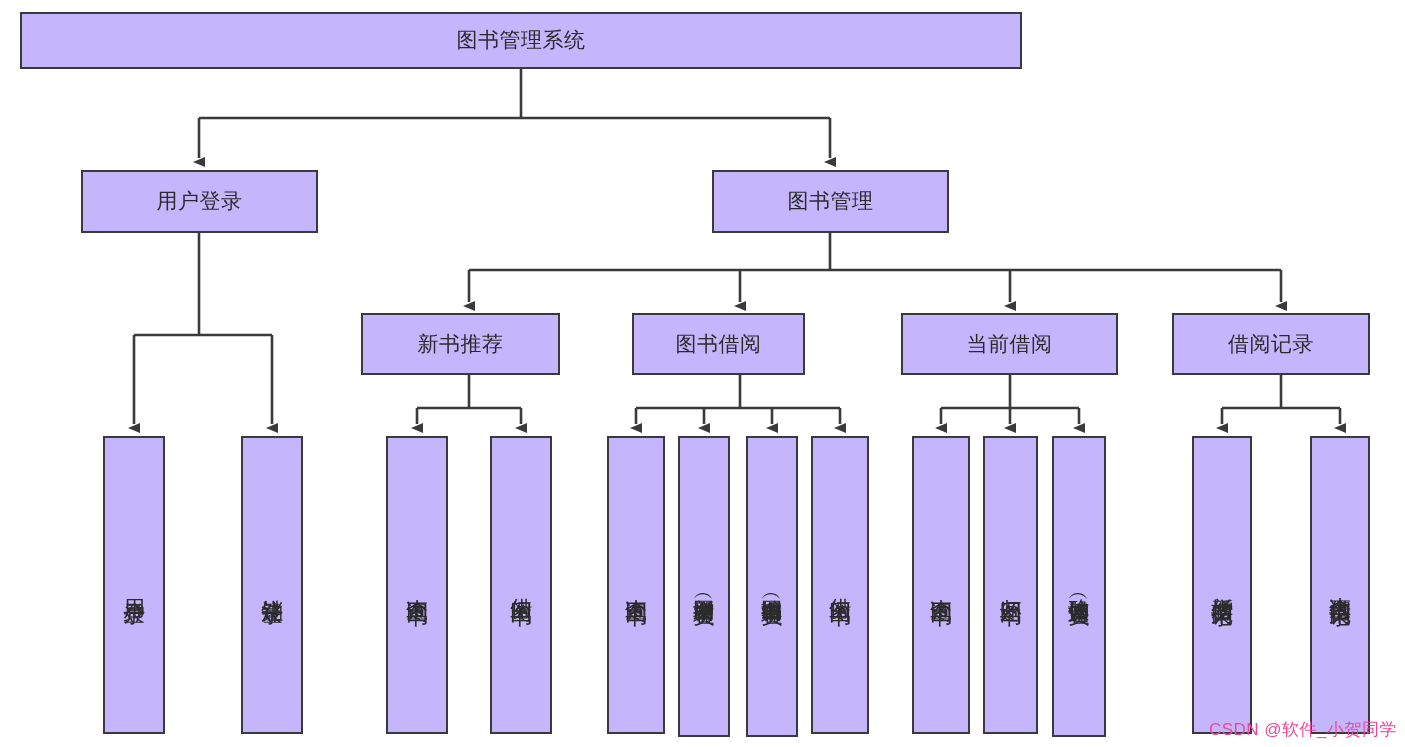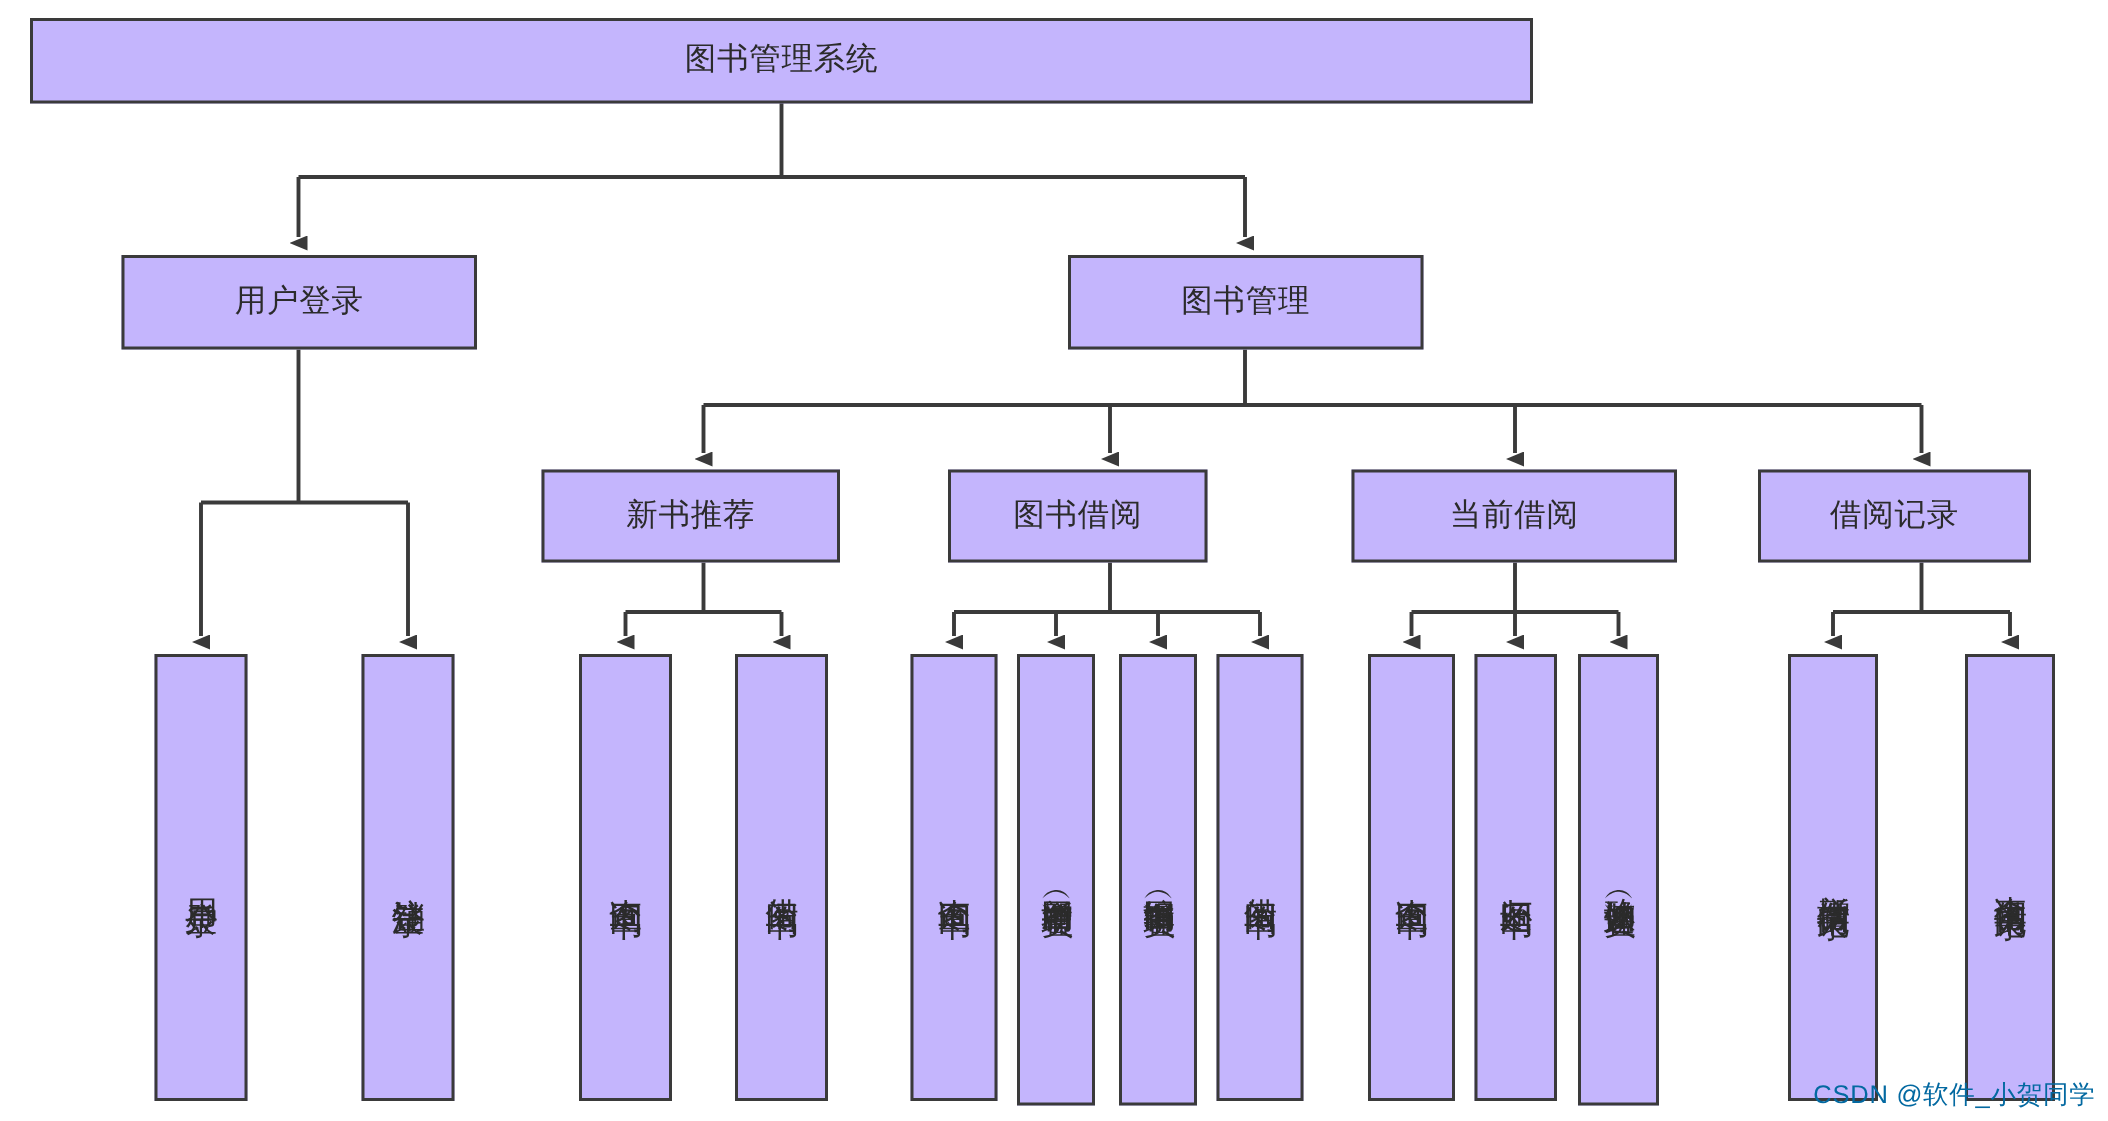--- a/index.html
+++ b/index.html
@@ -61,21 +61,21 @@
   }
   .node.vertical.narrow .node-label {
     font-size: 21px;
     letter-spacing: 1px;
   }
   #watermark {
     position: absolute;
     right: 8px;
     bottom: 6px;
     font-size: 17px;
-    color: #0369a1;
+    color: #ec4899;
     letter-spacing: 0.5px;
     white-space: nowrap;
     user-select: none;
   }
 </style>
 </head>
 <body>
 
 <div id="diagram-root">
 
@@ -146,21 +146,21 @@
   </div>
 
   <div class="node horizontal" style="left:632px; top:313px; width:173px; height:62px;">
     <span class="node-label">图书借阅</span>
   </div>
 
   <div class="node horizontal" style="left:901px; top:313px; width:217px; height:62px;">
     <span class="node-label">当前借阅</span>
   </div>
 
-  <div class="node horizontal" style="left:1172px; top:313px; width:182px; height:62px;">
+  <div class="node horizontal" style="left:1172px; top:313px; width:198px; height:62px;">
     <span class="node-label">借阅记录</span>
   </div>
 
   <div class="node vertical" style="left:103px; top:436px; width:62px; height:298px;">
     <span class="node-label">用户登录</span>
   </div>
 
   <div class="node vertical" style="left:241px; top:436px; width:62px; height:298px;">
     <span class="node-label">注销登录</span>
   </div>

